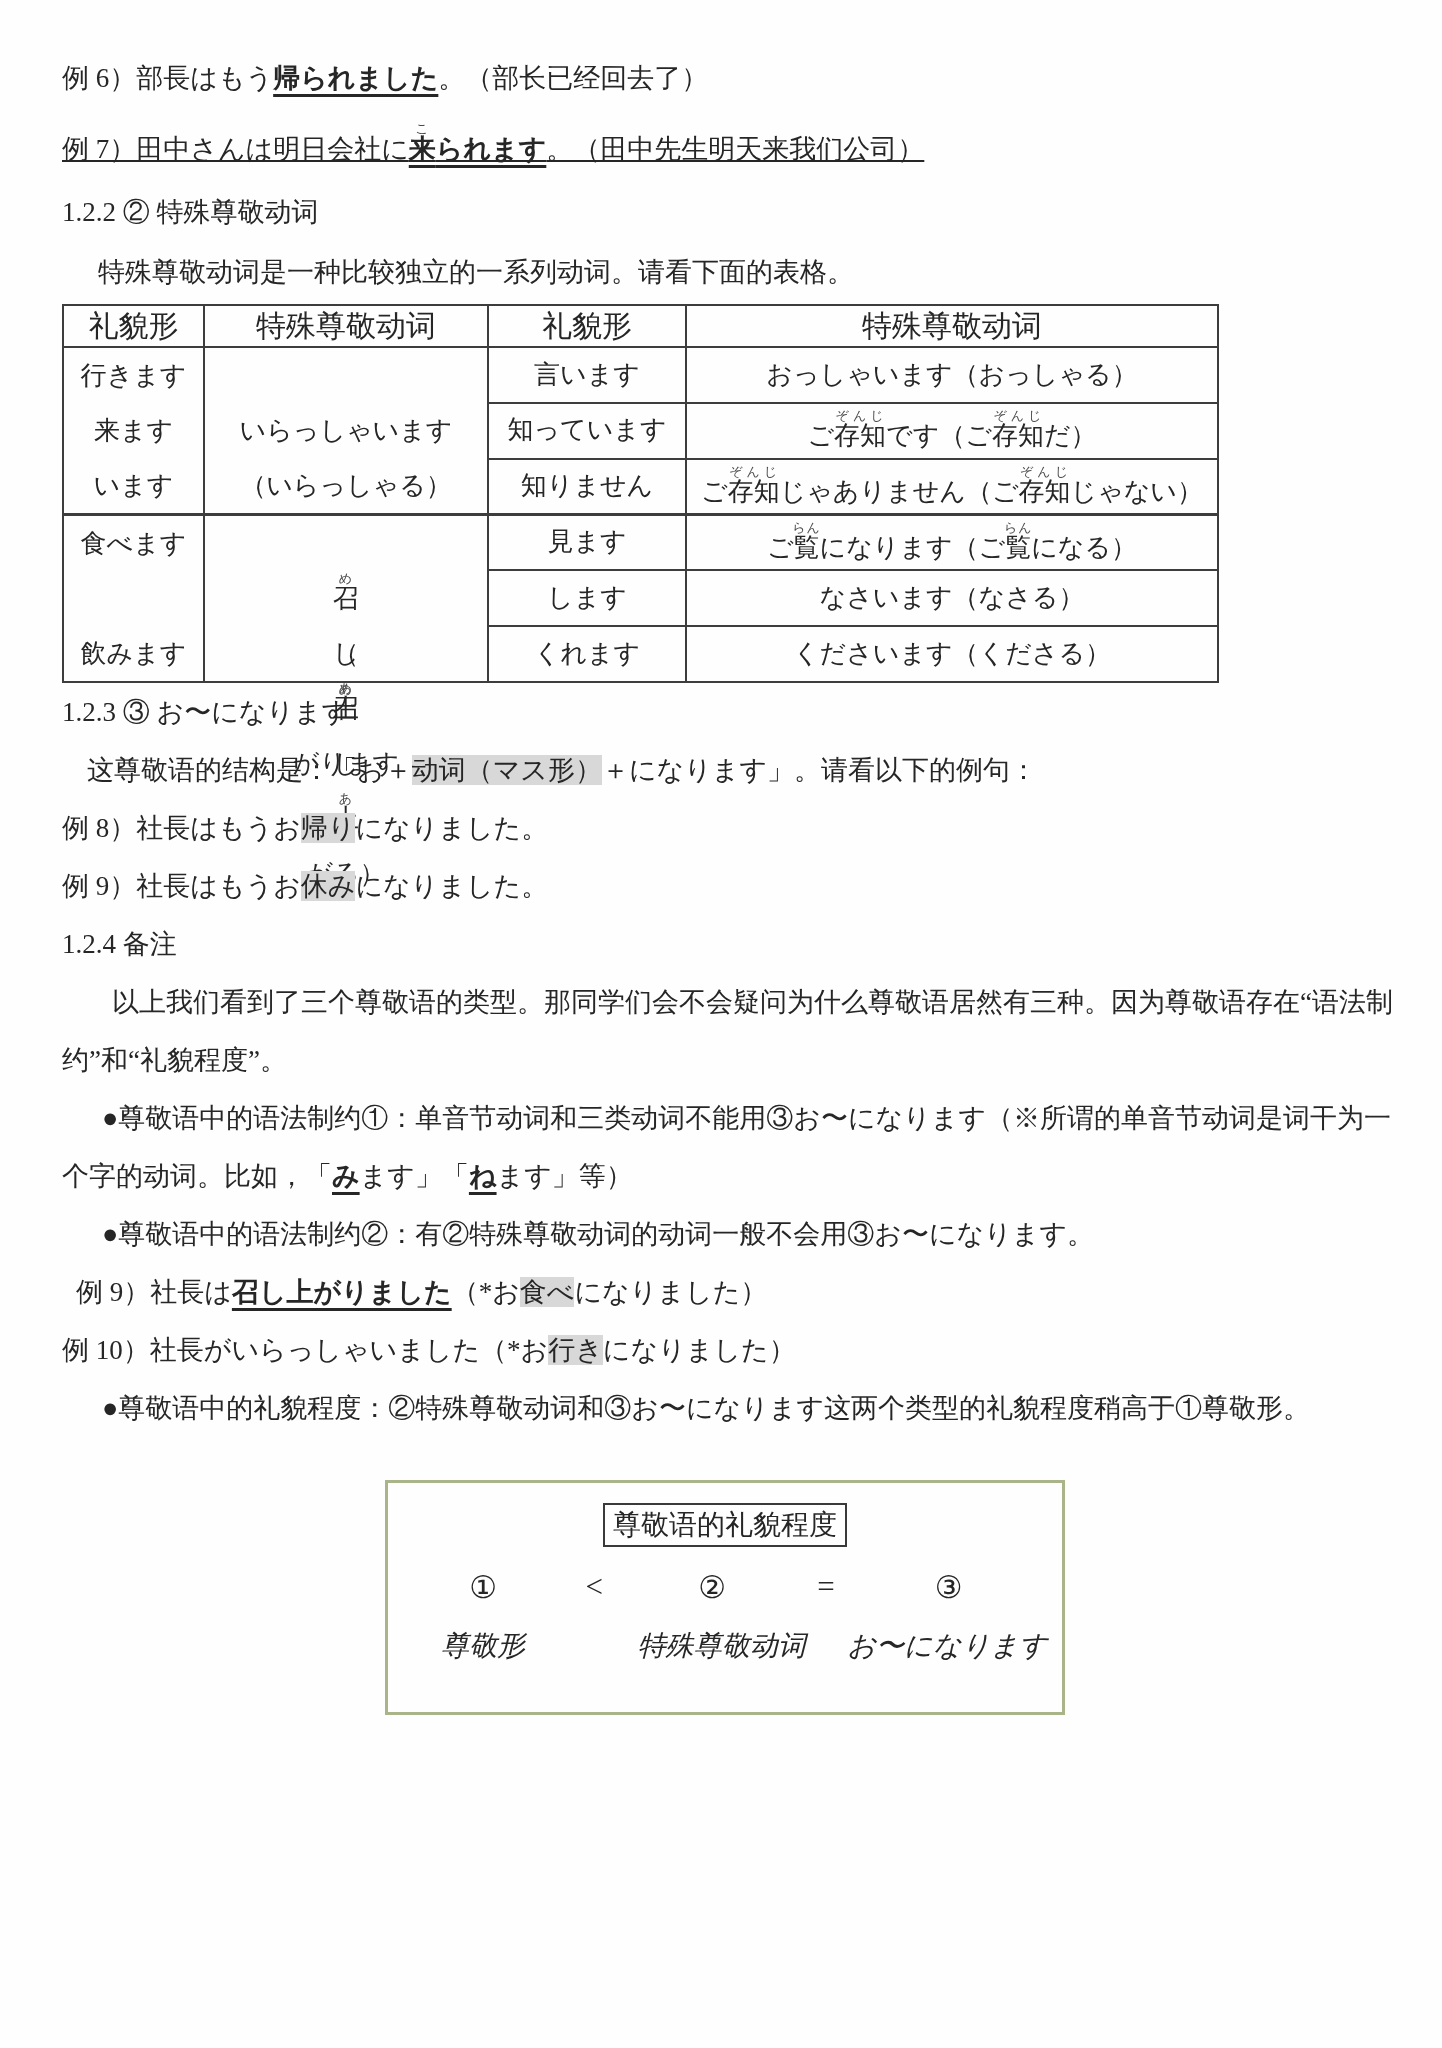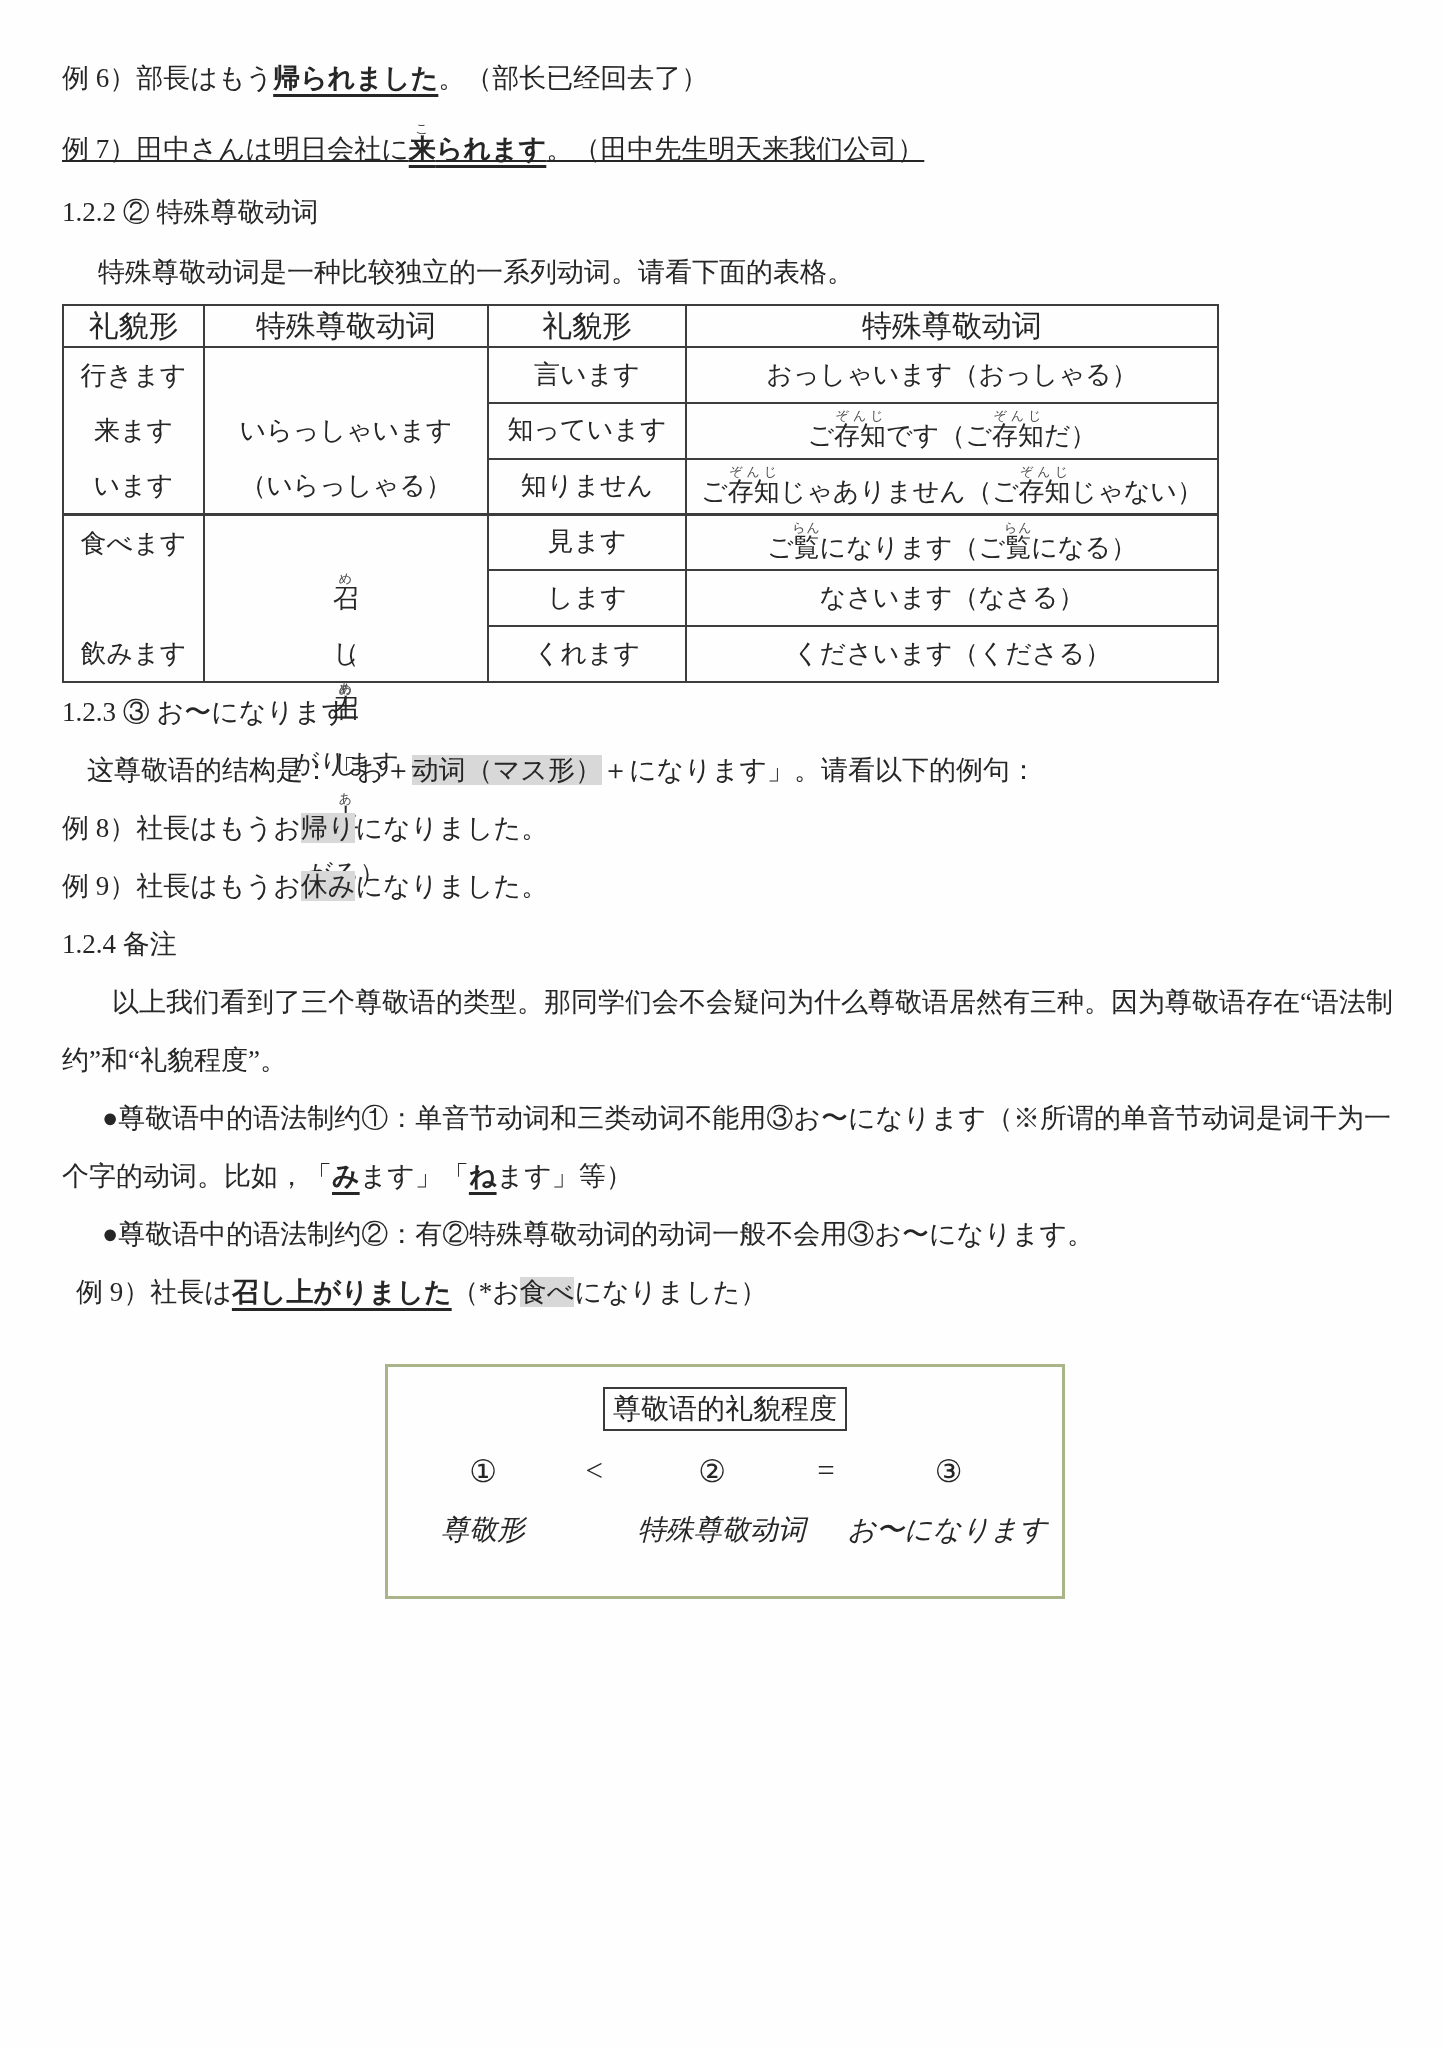--- a/index.html
+++ b/index.html
@@ -167,20 +167,22 @@
   <div class="line tight ind-25"><span>这尊敬语的结构是：「お＋</span><span class="seg-highlight">动词（マス形）</span><span>＋になります」。请看以下的例句：</span></div>
   <div class="line tight"><span>例 8）社長はもうお</span><span class="seg-highlight">帰り</span><span>になりました。</span></div>
   <div class="line tight"><span>例 9）社長はもうお</span><span class="seg-highlight">休み</span><span>になりました。</span></div>
   <div class="line tight"><span>1.2.4 备注</span></div>
   <div class="line tight ind-50"><span>以上我们看到了三个尊敬语的类型。那同学们会不会疑问为什么尊敬语居然有三种。因为尊敬语存在“语法制</span></div>
   <div class="line tight"><span>约”和“礼貌程度”。</span></div>
   <div class="line tight ind-40"><span>●尊敬语中的语法制约①：单音节动词和三类动词不能用③お〜になります（※所谓的单音节动词是词干为一</span></div>
   <div class="line tight"><span>个字的动词。比如，「</span><span class="seg-bold-underline">み</span><span>ます」「</span><span class="seg-bold-underline">ね</span><span>ます」等）</span></div>
   <div class="line tight ind-40"><span>●尊敬语中的语法制约②：有②特殊尊敬动词的动词一般不会用③お〜になります。</span></div>
   <div class="line tight ind-14"><span>例 9）社長は</span><span class="seg-bold-underline">召し上がりました</span><span>（*お</span><span class="seg-highlight">食べ</span><span>になりました）</span></div>
+  <div class="line tight"><span>例 10）社長がいらっしゃいました（*お</span><span class="seg-highlight">行き</span><span>になりました）</span></div>
+  <div class="line tight ind-40"><span>●尊敬语中的礼貌程度：②特殊尊敬动词和③お〜になります这两个类型的礼貌程度稍高于①尊敬形。</span></div>
 
   <div class="pbox">
     <span class="pbox-title">尊敬语的礼貌程度</span>
     <div class="sym-row">
       <span class="posed p1">①</span>
       <span class="posed p2">&lt;</span>
       <span class="posed p3">②</span>
       <span class="posed p4">=</span>
       <span class="posed p5">③</span>
     </div>

